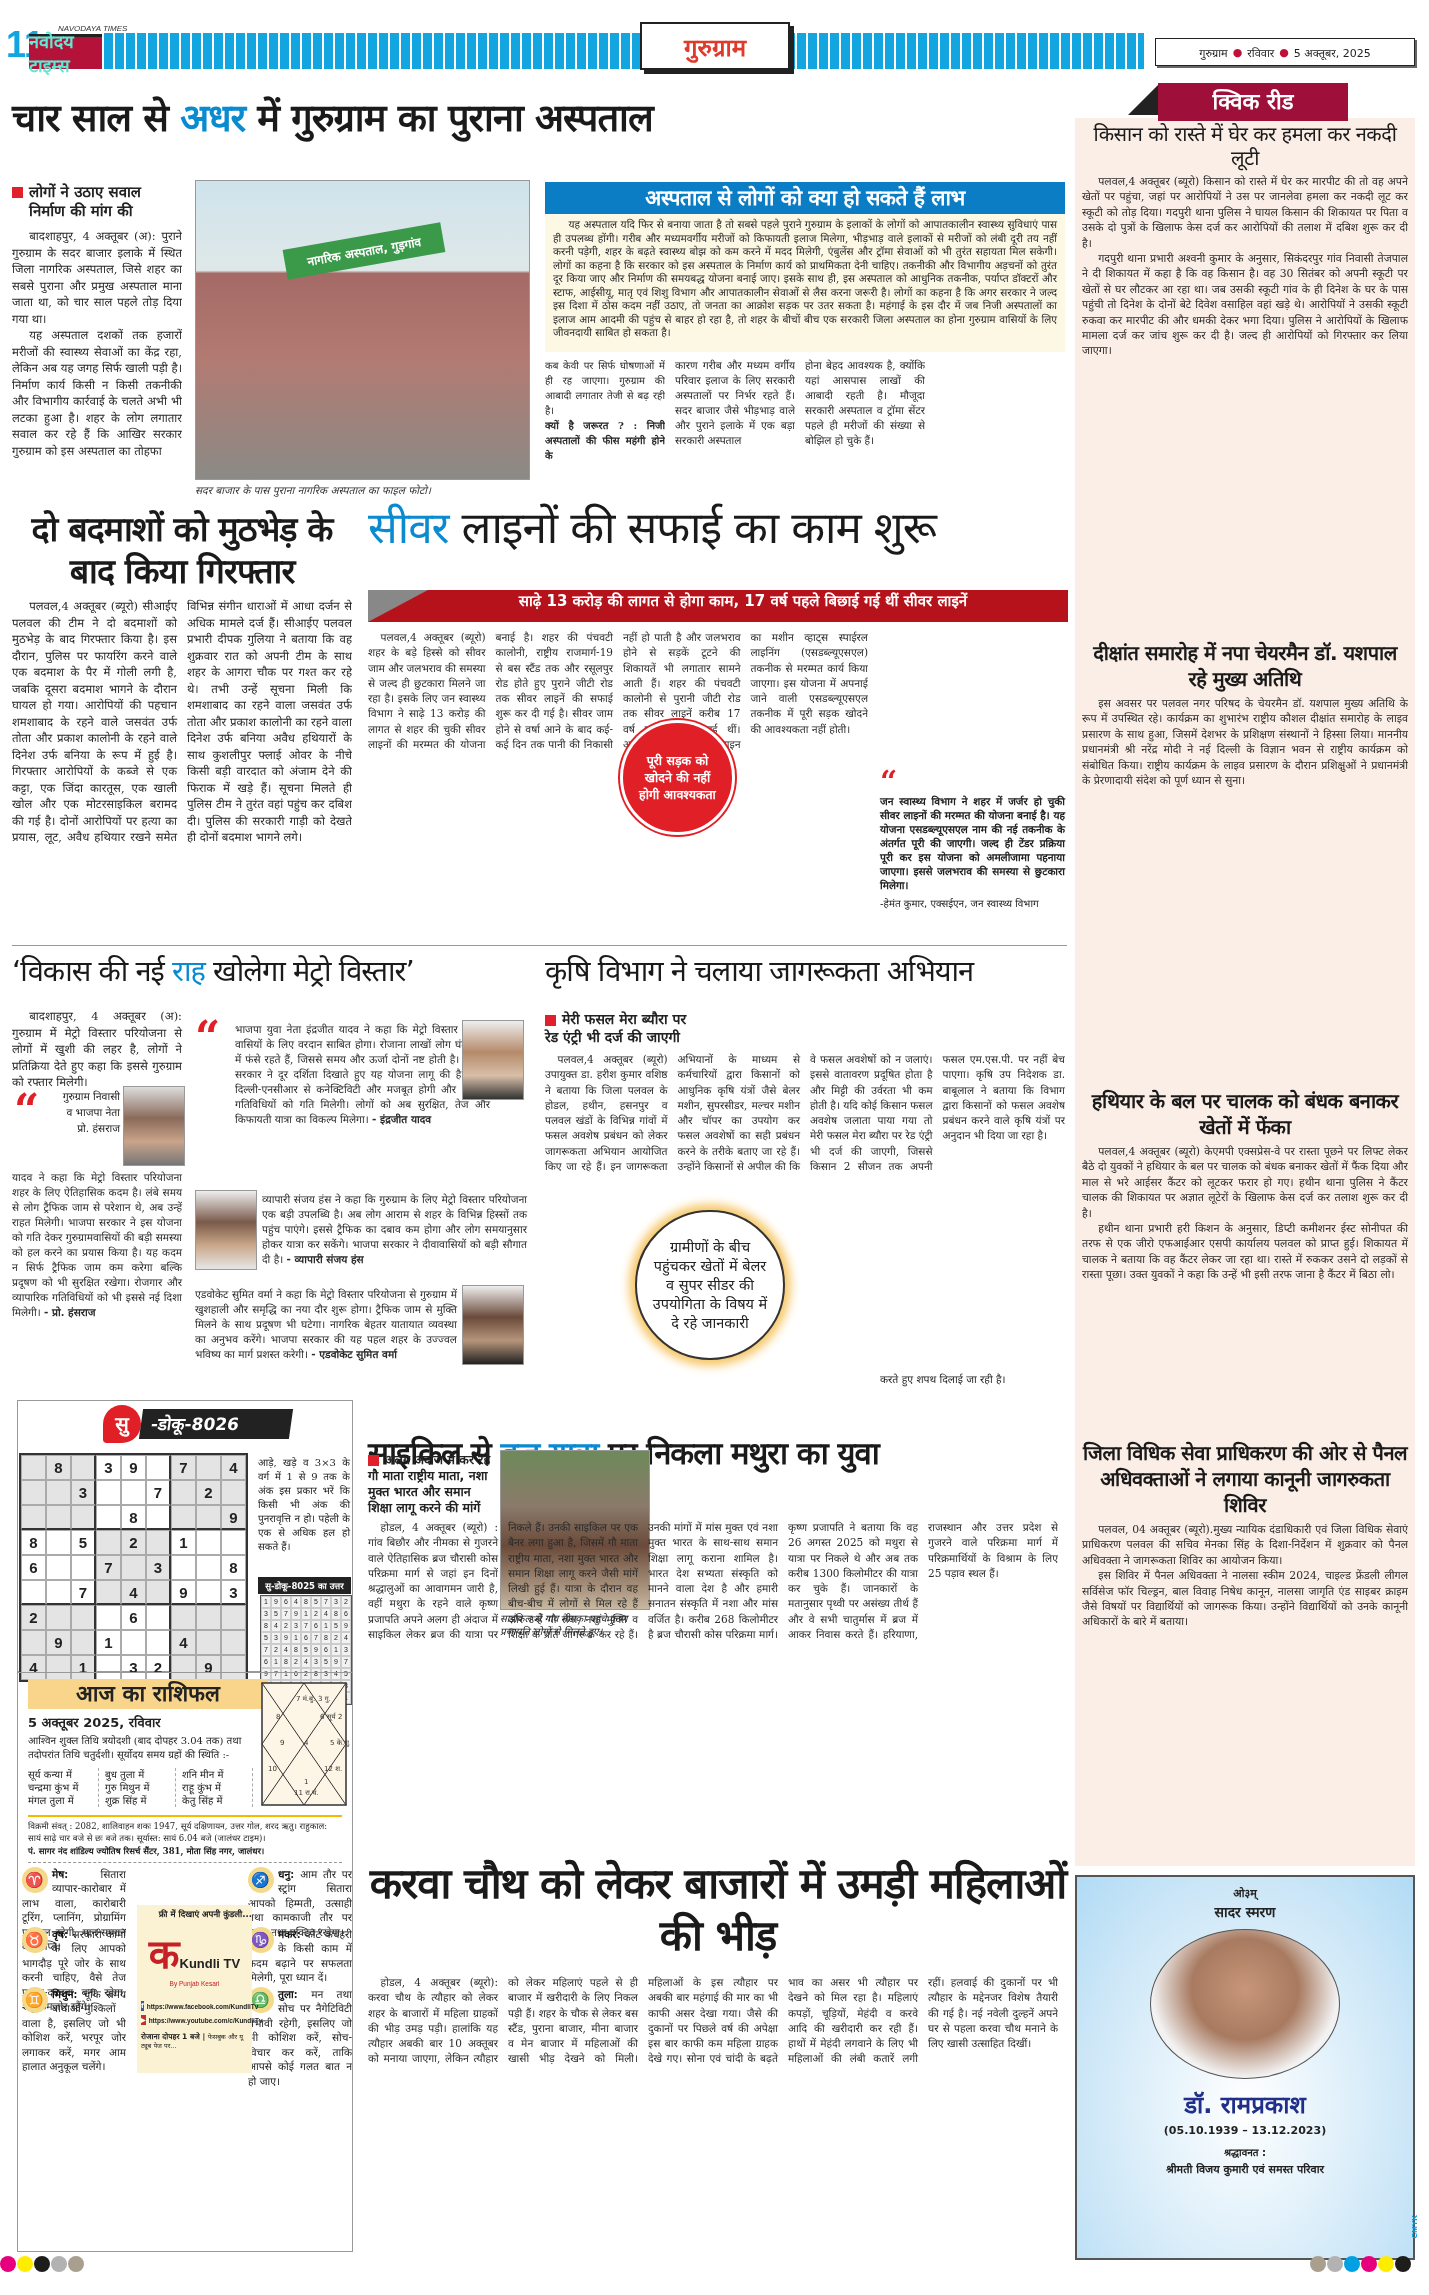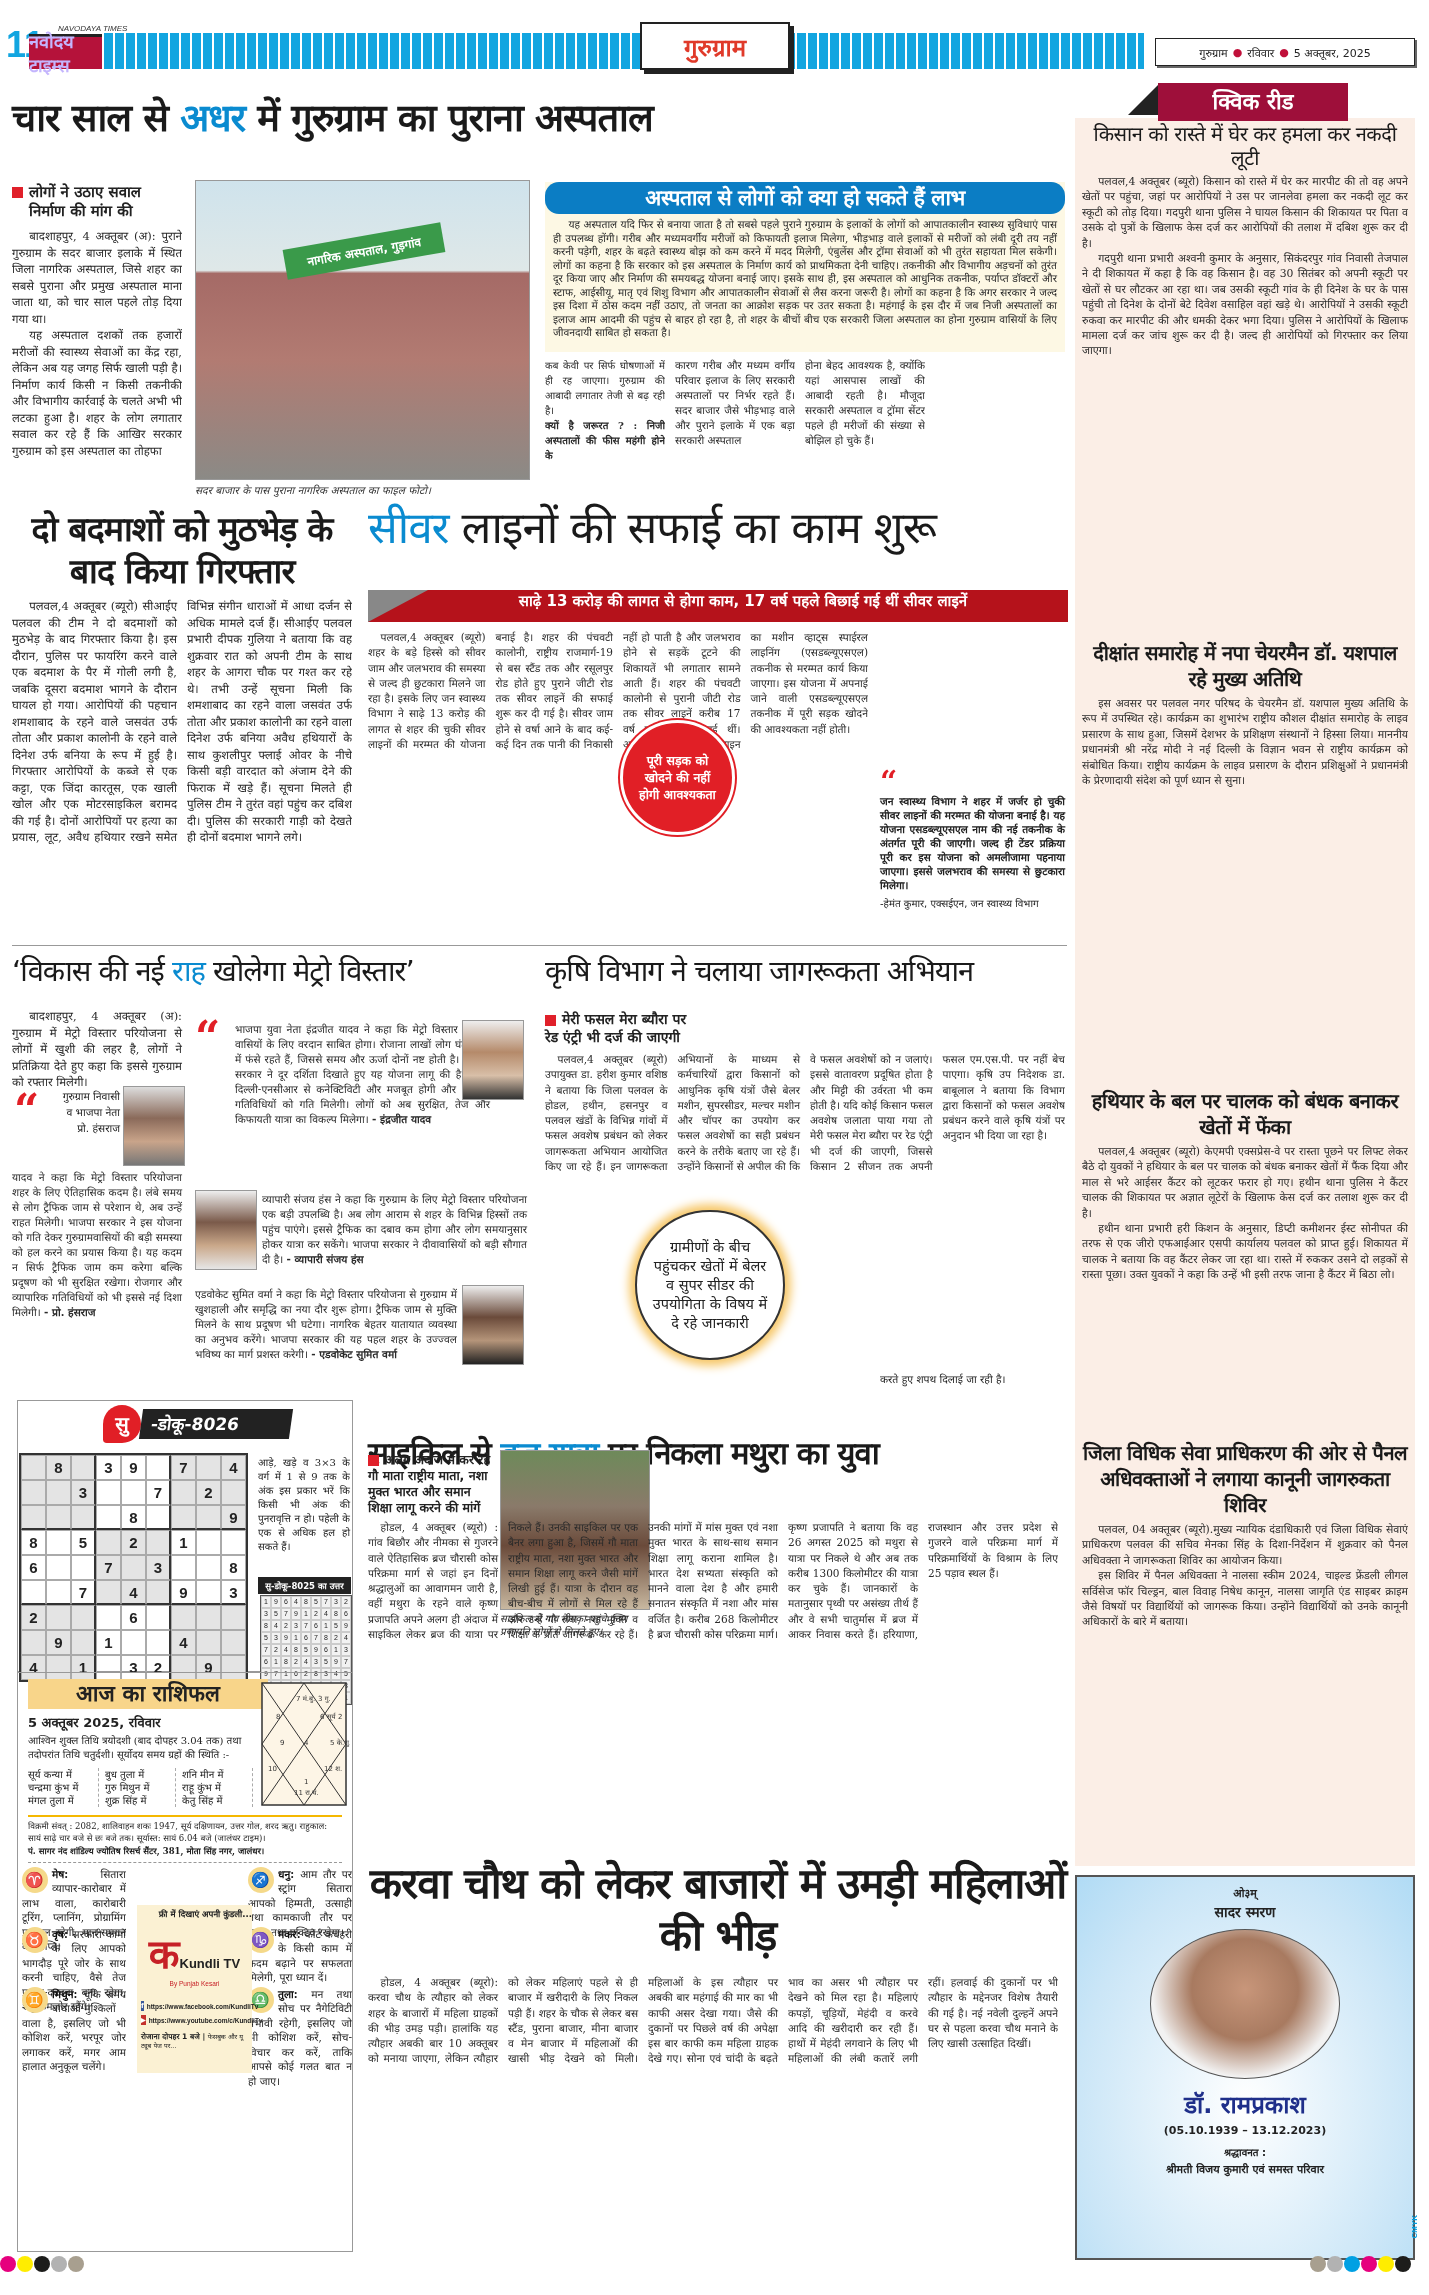--- a/index.html
+++ b/index.html
@@ -26,21 +26,21 @@
   .rashi b { color: #111; }
   .zicon { display: inline-block; width: 26px; height: 26px; border-radius: 50%; background: #f5d98a; float: left; margin-right: 4px; text-align: center; font-size: 15px; line-height: 26px; }
   .cmyk-dot { display: inline-block; width: 16px; height: 16px; border-radius: 50%; margin-right: 1px; }
 </style>
 </head>
 <body>
 
 <div class="abs" style="left:0;top:20px;width:1429px;height:60px;">
   <div class="abs" style="left:6px;top:4px;font:bold 36px 'Liberation Sans',sans-serif;color:#12a5e0;">11</div>
   <div class="abs" style="left:58px;top:4px;font:italic 8px 'Liberation Sans',sans-serif;color:#333;">NAVODAYA TIMES</div>
-  <div class="abs" style="left:29px;top:14px;width:73px;height:35px;background:#b5123a;color:#c4b5fd;font:bold 18px 'DejaVu Sans',sans-serif;display:flex;align-items:center;justify-content:center;border-top:3px solid #222;">नवोदय टाइम्स</div>
+  <div class="abs" style="left:29px;top:14px;width:73px;height:35px;background:#b5123a;color:#5eead4;font:bold 18px 'DejaVu Sans',sans-serif;display:flex;align-items:center;justify-content:center;border-top:3px solid #222;">नवोदय टाइम्स</div>
   <div class="abs mast-stripes" style="left:104px;top:13px;width:1040px;height:36px;"></div>
   <div class="abs" style="left:640px;top:2px;width:150px;height:48px;background:#fff;border:2px solid #222;box-shadow:4px 4px 0 #222;color:#e03a2a;font:bold 24px 'DejaVu Sans',sans-serif;display:flex;align-items:center;justify-content:center;">गुरुग्राम</div>
   <div class="abs" style="left:1155px;top:18px;width:260px;height:28px;border:1px solid #222;box-shadow:2px 2px 0 #666;background:#fff;font:11px 'DejaVu Sans',sans-serif;display:flex;align-items:center;justify-content:center;gap:5px;">
     <span>गुरुग्राम</span>
     <span style="color:#c0103a;">●</span>
     <span>रविवार</span>
     <span style="color:#c0103a;">●</span>
     <span>5 अक्तूबर, 2025</span>
   </div>
 </div>
@@ -57,21 +57,21 @@
   <p>बादशाहपुर, 4 अक्तूबर (अ): पुराने गुरुग्राम के सदर बाजार इलाके में स्थित जिला नागरिक अस्पताल, जिसे शहर का सबसे पुराना और प्रमुख अस्पताल माना जाता था, को चार साल पहले तोड़ दिया गया था।</p>
   <p>यह अस्पताल दशकों तक हजारों मरीजों की स्वास्थ्य सेवाओं का केंद्र रहा, लेकिन अब यह जगह सिर्फ खाली पड़ी है। निर्माण कार्य किसी न किसी तकनीकी और विभागीय कार्रवाई के चलते अभी भी लटका हुआ है। शहर के लोग लगातार सवाल कर रहे हैं कि आखिर सरकार गुरुग्राम को इस अस्पताल का तोहफा</p>
 </div>
 
 <div class="abs photo" style="left:195px;top:180px;width:335px;height:300px;background:linear-gradient(180deg,#cfe3ec 0%,#dfe8e8 30%,#a56a66 31%,#b27b72 60%,#8b8a86 100%);">
   <div class="abs" style="left:88px;top:55px;width:160px;height:30px;background:#3a9a4a;color:#fff;font:bold 12px 'DejaVu Sans',sans-serif;display:flex;align-items:center;justify-content:center;transform:rotate(-10deg);">नागरिक अस्पताल, गुड़गांव</div>
 </div>
 <div class="abs" style="left:195px;top:483px;width:335px;font:italic 10.5px 'DejaVu Serif',serif;color:#333;">सदर बाजार के पास पुराना नागरिक अस्पताल का फाइल फोटो।</div>
 
 <div class="abs" style="left:545px;top:182px;width:520px;height:170px;background:#fdf8e4;">
-  <div style="background:#0b7dc4;color:#fff;font:bold 21px 'DejaVu Sans',sans-serif;text-align:center;height:32px;line-height:32px;letter-spacing:-0.5px;border-radius:14px;">अस्पताल से लोगों को क्या हो सकते हैं लाभ</div>
+  <div style="background:#0b7dc4;color:#fff;font:bold 21px 'DejaVu Sans',sans-serif;text-align:center;height:32px;line-height:32px;letter-spacing:-0.5px;">अस्पताल से लोगों को क्या हो सकते हैं लाभ</div>
   <div class="body-text" style="padding:4px 8px;font-size:10.4px;line-height:13.5px;text-indent:1.5em;height:136px;overflow:hidden;">यह अस्पताल यदि फिर से बनाया जाता है तो सबसे पहले पुराने गुरुग्राम के इलाकों के लोगों को आपातकालीन स्वास्थ्य सुविधाएं पास ही उपलब्ध होंगी। गरीब और मध्यमवर्गीय मरीजों को किफायती इलाज मिलेगा, भीड़भाड़ वाले इलाकों से मरीजों को लंबी दूरी तय नहीं करनी पड़ेगी, शहर के बढ़ते स्वास्थ्य बोझ को कम करने में मदद मिलेगी, एंबुलेंस और ट्रॉमा सेवाओं को भी तुरंत सहायता मिल सकेगी। लोगों का कहना है कि सरकार को इस अस्पताल के निर्माण कार्य को प्राथमिकता देनी चाहिए। तकनीकी और विभागीय अड़चनों को तुरंत दूर किया जाए और निर्माण की समयबद्ध योजना बनाई जाए। इसके साथ ही, इस अस्पताल को आधुनिक तकनीक, पर्याप्त डॉक्टरों और स्टाफ, आईसीयू, मातृ एवं शिशु विभाग और आपातकालीन सेवाओं से लैस करना जरूरी है। लोगों का कहना है कि अगर सरकार ने जल्द इस दिशा में ठोस कदम नहीं उठाए, तो जनता का आक्रोश सड़क पर उतर सकता है। महंगाई के इस दौर में जब निजी अस्पतालों का इलाज आम आदमी की पहुंच से बाहर हो रहा है, तो शहर के बीचों बीच एक सरकारी जिला अस्पताल का होना गुरुग्राम वासियों के लिए जीवनदायी साबित हो सकता है।</div>
 </div>
 <div class="abs body-text" style="left:545px;top:358px;width:120px;font-size:10px;line-height:15px;height:130px;overflow:hidden;">
   <span>कब केवी पर सिर्फ घोषणाओं में ही रह जाएगा। गुरुग्राम की आबादी लगातार तेजी से बढ़ रही है।</span><br><b>क्यों है जरूरत ? : निजी अस्पतालों की फीस महंगी होने के</b>
 </div>
 <div class="abs body-text" style="left:675px;top:358px;width:120px;font-size:10.5px;line-height:15px;height:130px;overflow:hidden;">कारण गरीब और मध्यम वर्गीय परिवार इलाज के लिए सरकारी अस्पतालों पर निर्भर रहते हैं। सदर बाजार जैसे भीड़भाड़ वाले और पुराने इलाके में एक बड़ा सरकारी अस्पताल</div>
 <div class="abs body-text" style="left:805px;top:358px;width:120px;font-size:10.5px;line-height:15px;height:130px;overflow:hidden;">होना बेहद आवश्यक है, क्योंकि यहां आसपास लाखों की आबादी रहती है। मौजूदा सरकारी अस्पताल व ट्रॉमा सेंटर पहले ही मरीजों की संख्या से बोझिल हो चुके हैं।</div>
 
 <div class="abs pink-bg" style="left:1075px;top:118px;width:340px;height:1748px;"></div>
 <div class="abs" style="left:1158px;top:83px;width:190px;height:38px;background:#9e0f3a;color:#fff;font:bold 22px 'DejaVu Sans',sans-serif;text-align:center;line-height:38px;">क्विक रीड</div>

